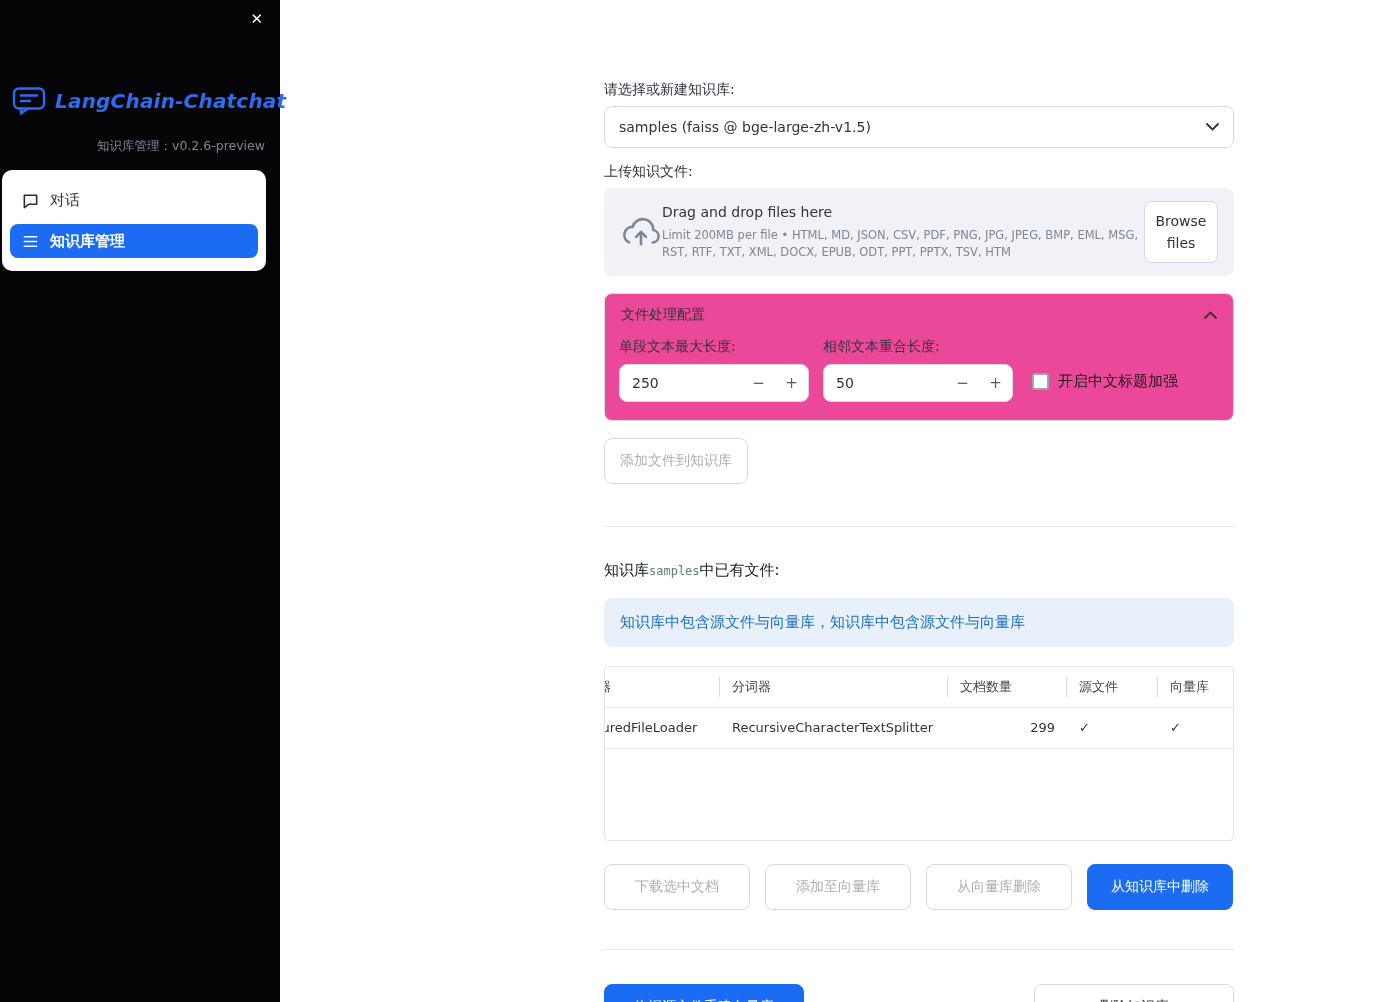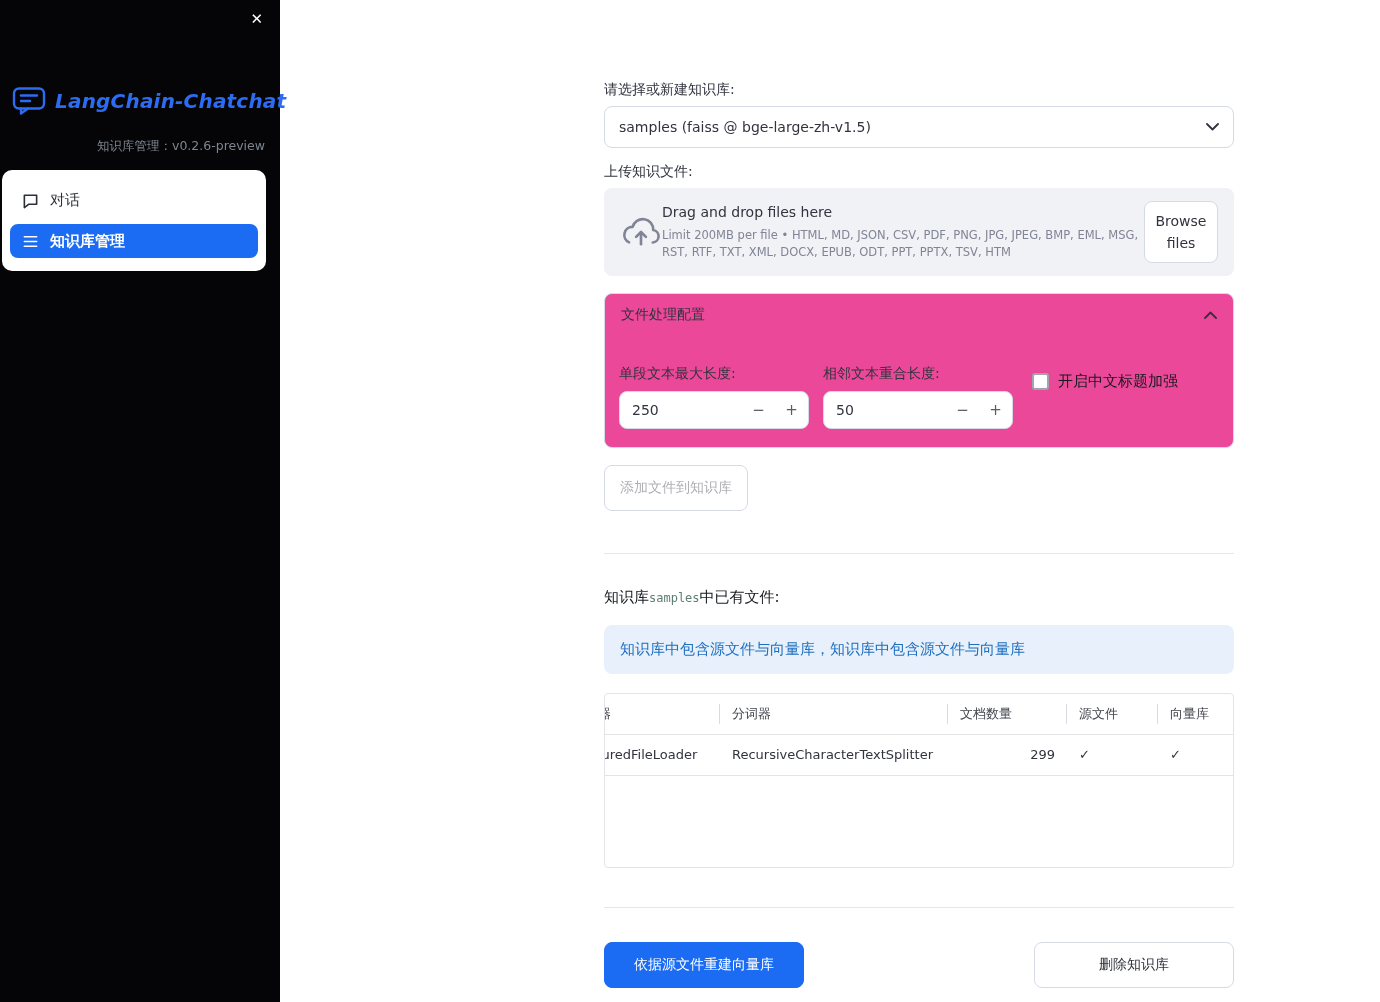--- a/index.html
+++ b/index.html
@@ -46,21 +46,21 @@
     color:#2d2f36; font-size:15px; cursor:pointer; line-height:1.2;
   }
   .nav-item.active {
     background: var(--accent, #1b6cf2);
     color:#ffffff; font-weight:600;
   }
 
   
   .content { position:absolute; left:604px; top:0; width:630px; }
 
-  .widget-label { font-size:14px; color:#31333f;margin-top:27px; }
+  .widget-label { font-size:14px; color:#31333f; }
   .lbl-kb { margin-top:81px; }
   .lbl-upload { margin-top:15px; }
 
   .selectbox {
     margin-top:7px; height:42px; background:#fff;
     border:1px solid #d5dae4; border-radius:8px;
     display:flex; align-items:center; justify-content:space-between;
     padding:0 14px; font-size:14px; cursor:pointer;
   }
 
@@ -294,20 +294,26 @@
           <td>UnstructuredFileLoader</td>
           <td>RecursiveCharacterTextSplitter</td>
           <td class="num">299</td>
           <td>✓</td>
           <td>✓</td>
         </tr>
       </tbody>
     </table>
   </div>
 
+  <div class="actions-row">
+    <button class="btn disabled">下载选中文档</button>
+    <button class="btn disabled">添加至向量库</button>
+    <button class="btn disabled">从向量库删除</button>
+    <button class="btn primary">从知识库中删除</button>
+  </div>
 
   <hr class="divider div-2">
 
   <div class="bottom-row">
     <button class="btn primary">依据源文件重建向量库</button>
     <button class="btn">删除知识库</button>
   </div>
 
 </main>
 

